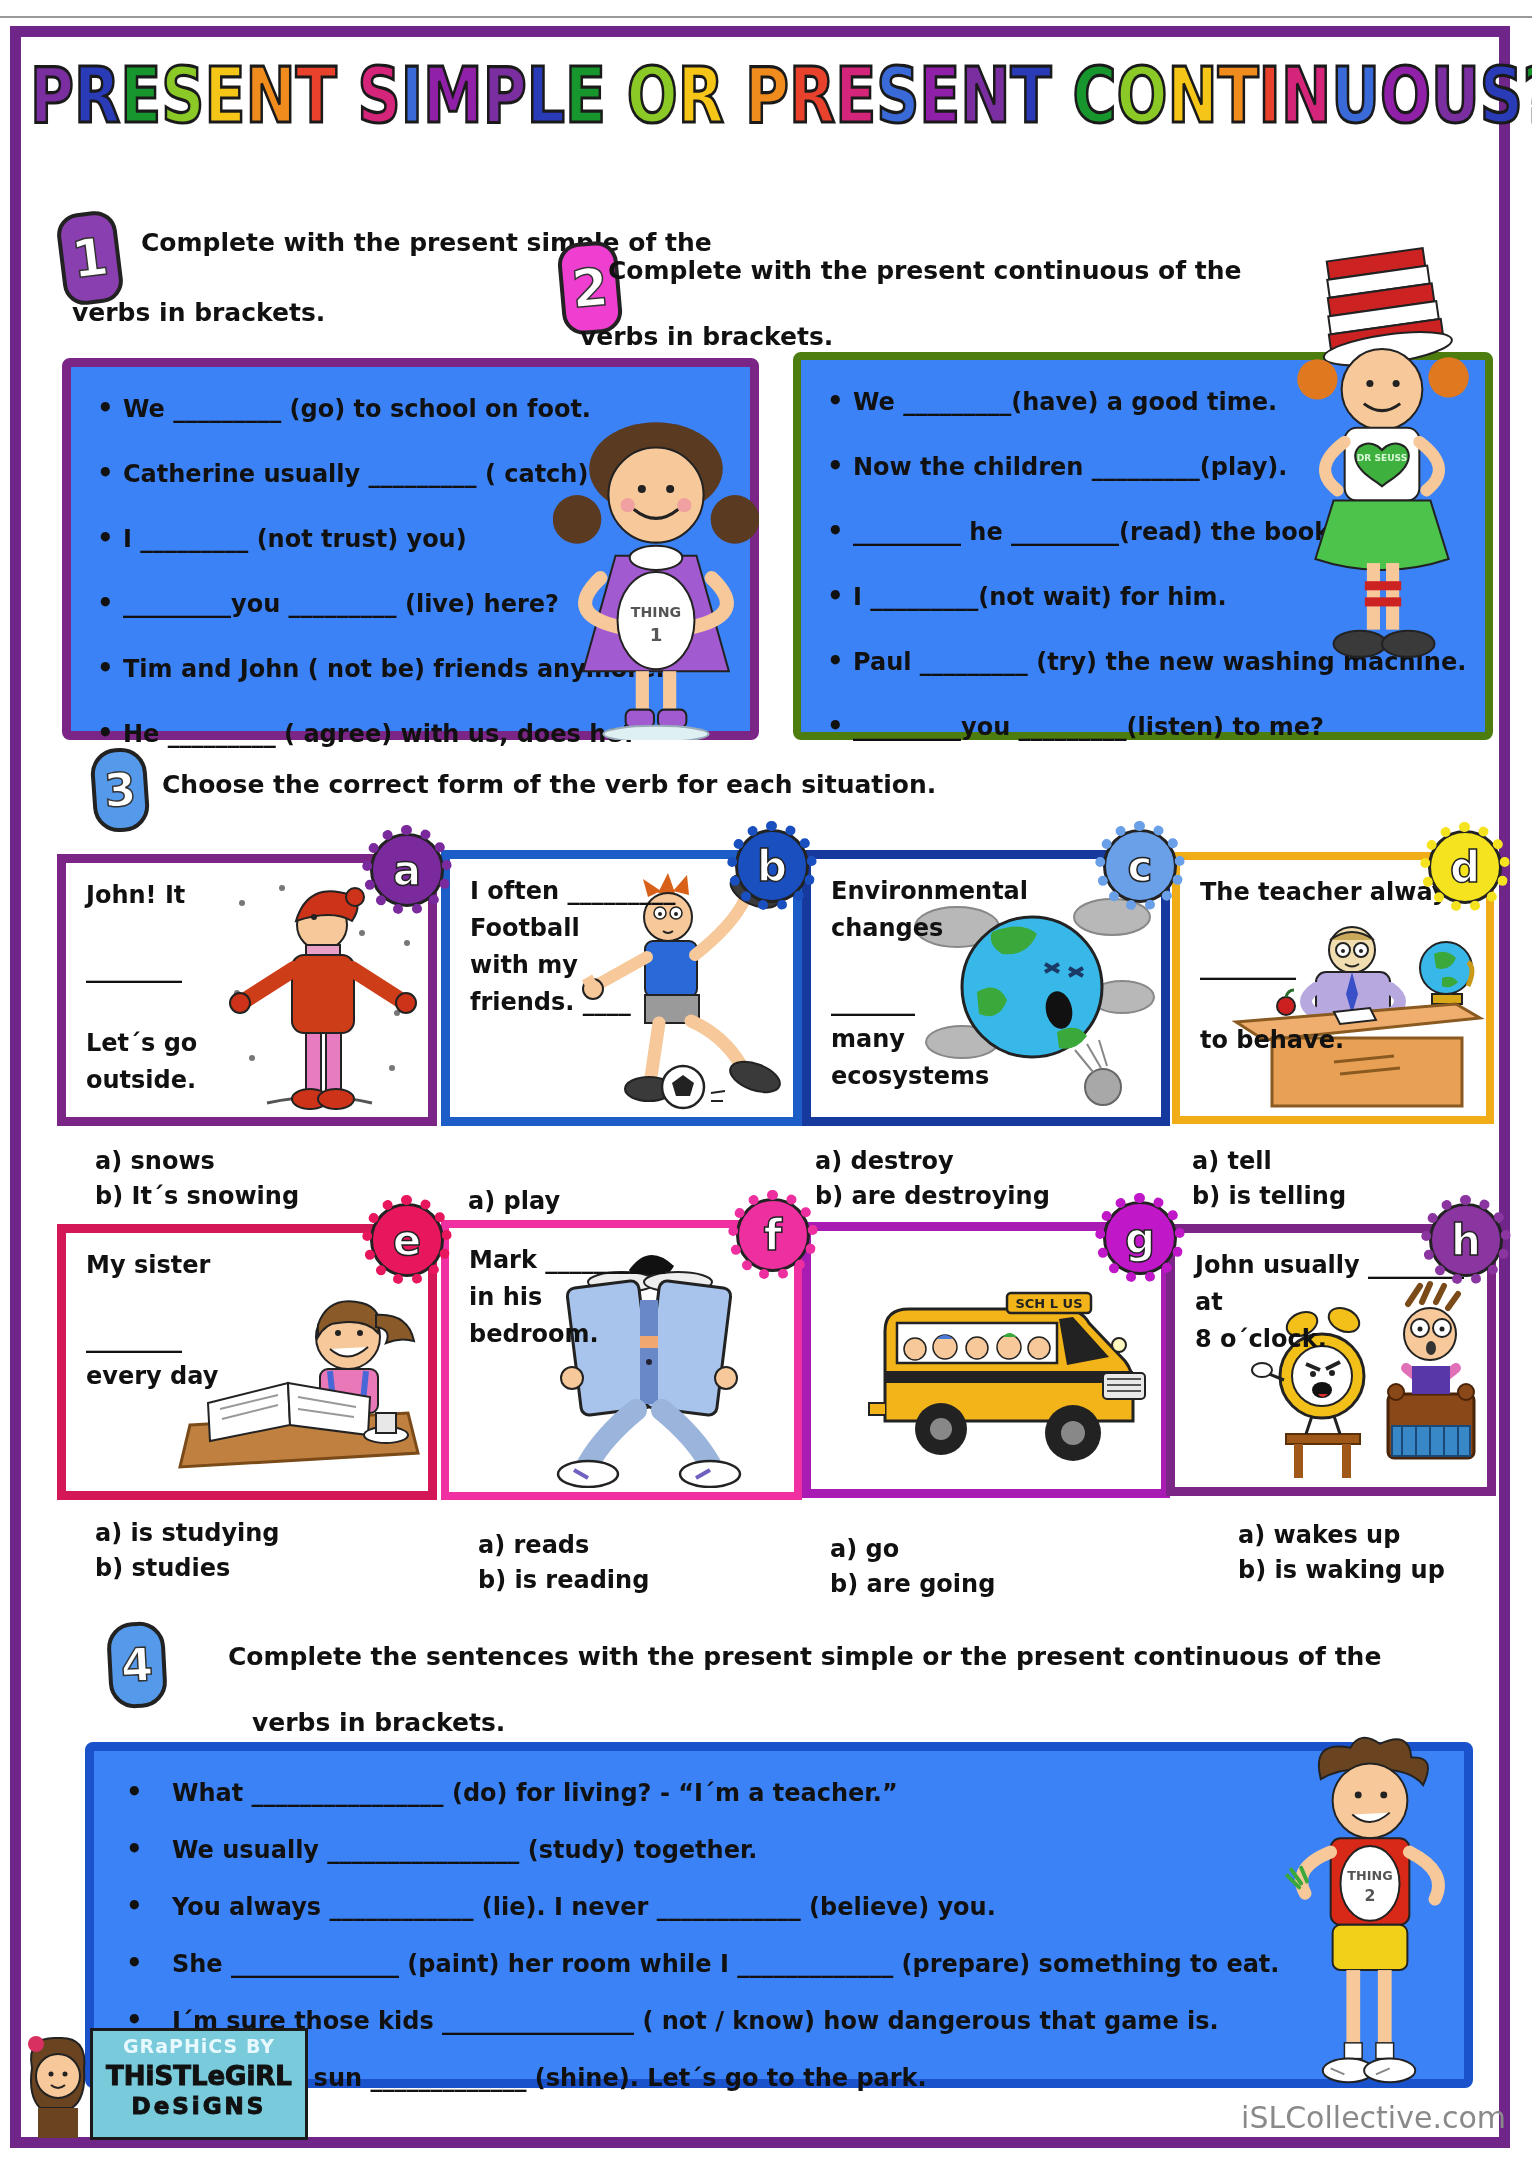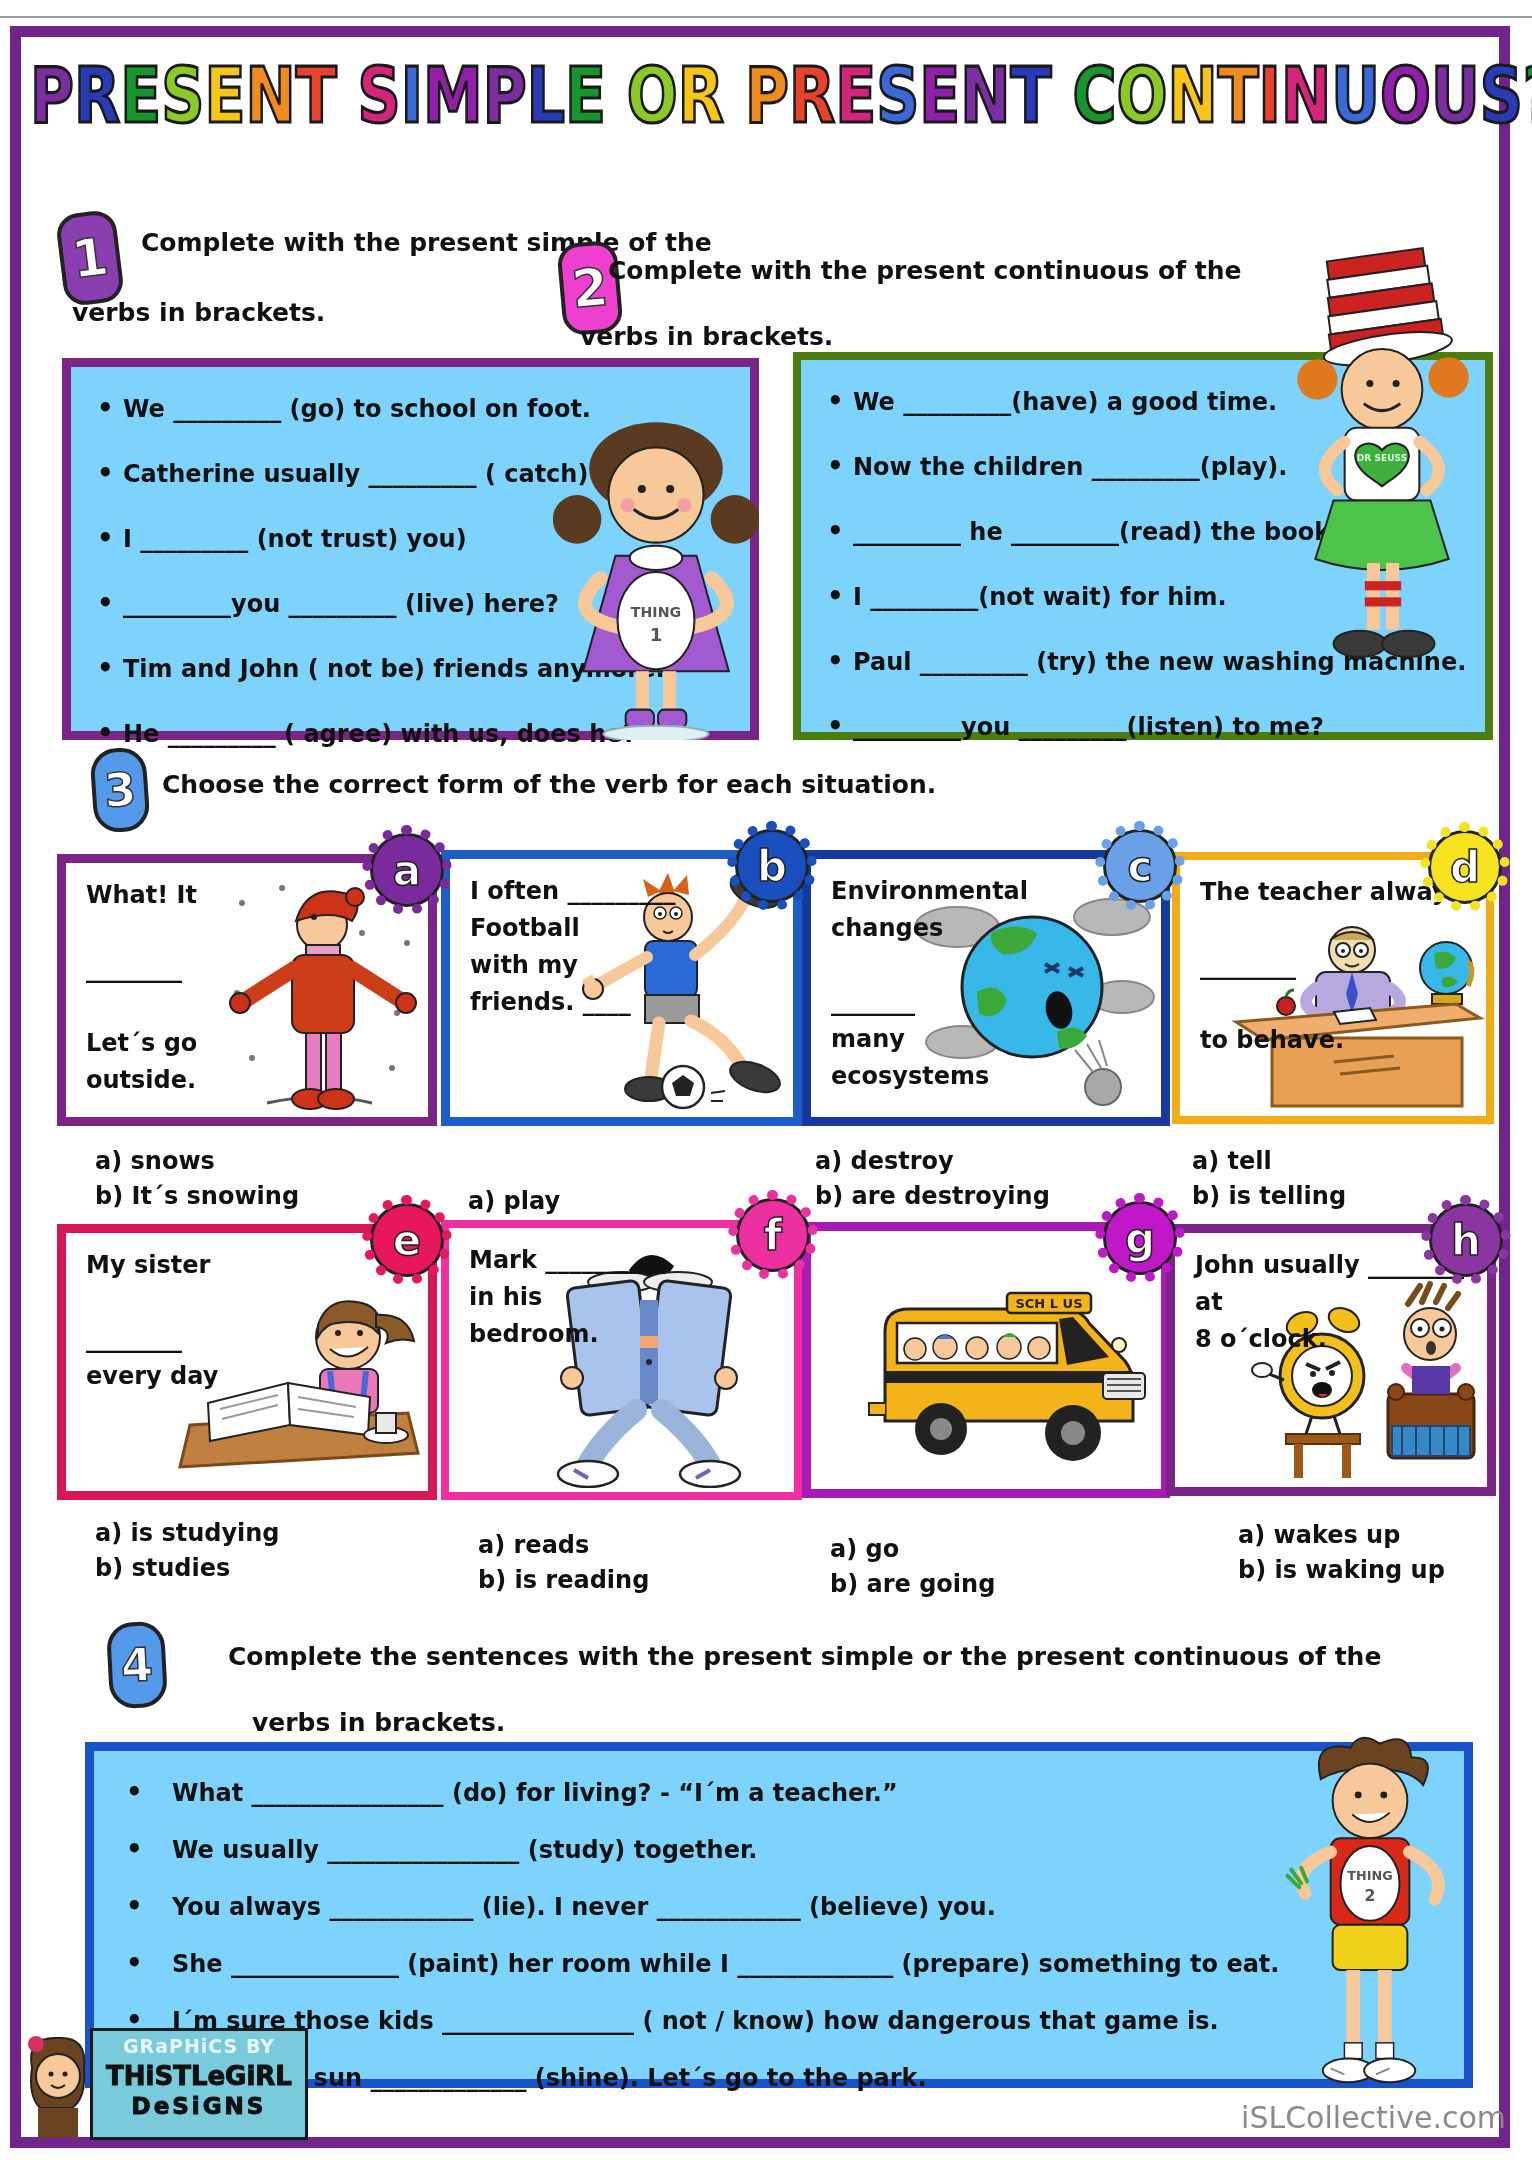--- a/index.html
+++ b/index.html
@@ -20,21 +20,21 @@
          color:#fff;font-weight:bold;border:4px solid #222;box-sizing:border-box;
          -webkit-text-stroke:1.5px #333;}
   .badge1{left:60px;top:212px;width:60px;height:92px;background:#8a3fb0;border-radius:22px;transform:rotate(-7deg);font-size:52px;}
   .badge2{left:560px;top:242px;width:60px;height:92px;background:#ee3fd0;border-radius:22px;transform:rotate(-5deg);font-size:52px;}
   .badge3{left:92px;top:748px;width:56px;height:84px;background:#5599ea;border-radius:26px;transform:rotate(-4deg);font-size:46px;}
   .badge4{left:108px;top:1622px;width:58px;height:86px;background:#5599ea;border-radius:26px;transform:rotate(-3deg);font-size:46px;}
 
   .instr{position:absolute;font-size:25px;font-weight:bold;color:#111;white-space:nowrap;}
 
   
-  .exbox{position:absolute;background:#7dd3fc;box-sizing:border-box;}
+  .exbox{position:absolute;background:#3b82f6;box-sizing:border-box;border-radius:8px;}
   .box1{left:62px;top:358px;width:697px;height:382px;border:9px solid #7b2686;}
   .box2{left:793px;top:352px;width:700px;height:388px;border:8px solid #4d7c0f;}
   .box4{left:85px;top:1742px;width:1388px;height:346px;border:9px solid #1a52cc;}
   .blist{padding:26px 10px 0 26px;}
   .blist .bullet-item{font-size:24px;font-weight:bold;color:#111;line-height:30px;margin-bottom:34px;white-space:nowrap;}
   .blist .bullet-item::before{content:"•";display:inline-block;width:26px;font-size:26px;}
   .blist4{padding:26px 10px 0 32px;}
   .blist4 .bullet-item{font-size:24px;font-weight:bold;color:#111;line-height:30px;margin-bottom:26px;white-space:nowrap;}
   .blist4 .bullet-item::before{content:"•";display:inline-block;width:46px;font-size:26px;}
 
@@ -172,21 +172,21 @@
     <rect x="93" y="368" width="36" height="9" fill="#cc2222"></rect>
     <ellipse cx="88" cy="414" rx="26" ry="13" fill="#3a3a3a" stroke="#222" stroke-width="2"></ellipse>
     <ellipse cx="136" cy="414" rx="26" ry="13" fill="#3a3a3a" stroke="#222" stroke-width="2"></ellipse>
   </svg>
 
   <div class="badge badge3">3</div>
   <div class="instr" style="left:162px;top:770px;">Choose the correct form of the verb for each situation.</div>
 
   <div class="cardbox card-a">
     <div class="flower fl-a">a</div>
-    <div class="cardtext">What! It
+    <div class="cardtext">John! It
 
 ________
 
 Let´s go
 outside.</div>
     <svg class="cardimg" style="right:6px;bottom:4px;" width="200" height="240" viewBox="0 0 200 240">
       <g fill="#777">
           <circle cx="20" cy="30" r="3"></circle>
           <circle cx="60" cy="15" r="3"></circle>
           <circle cx="160" cy="25" r="3"></circle>

